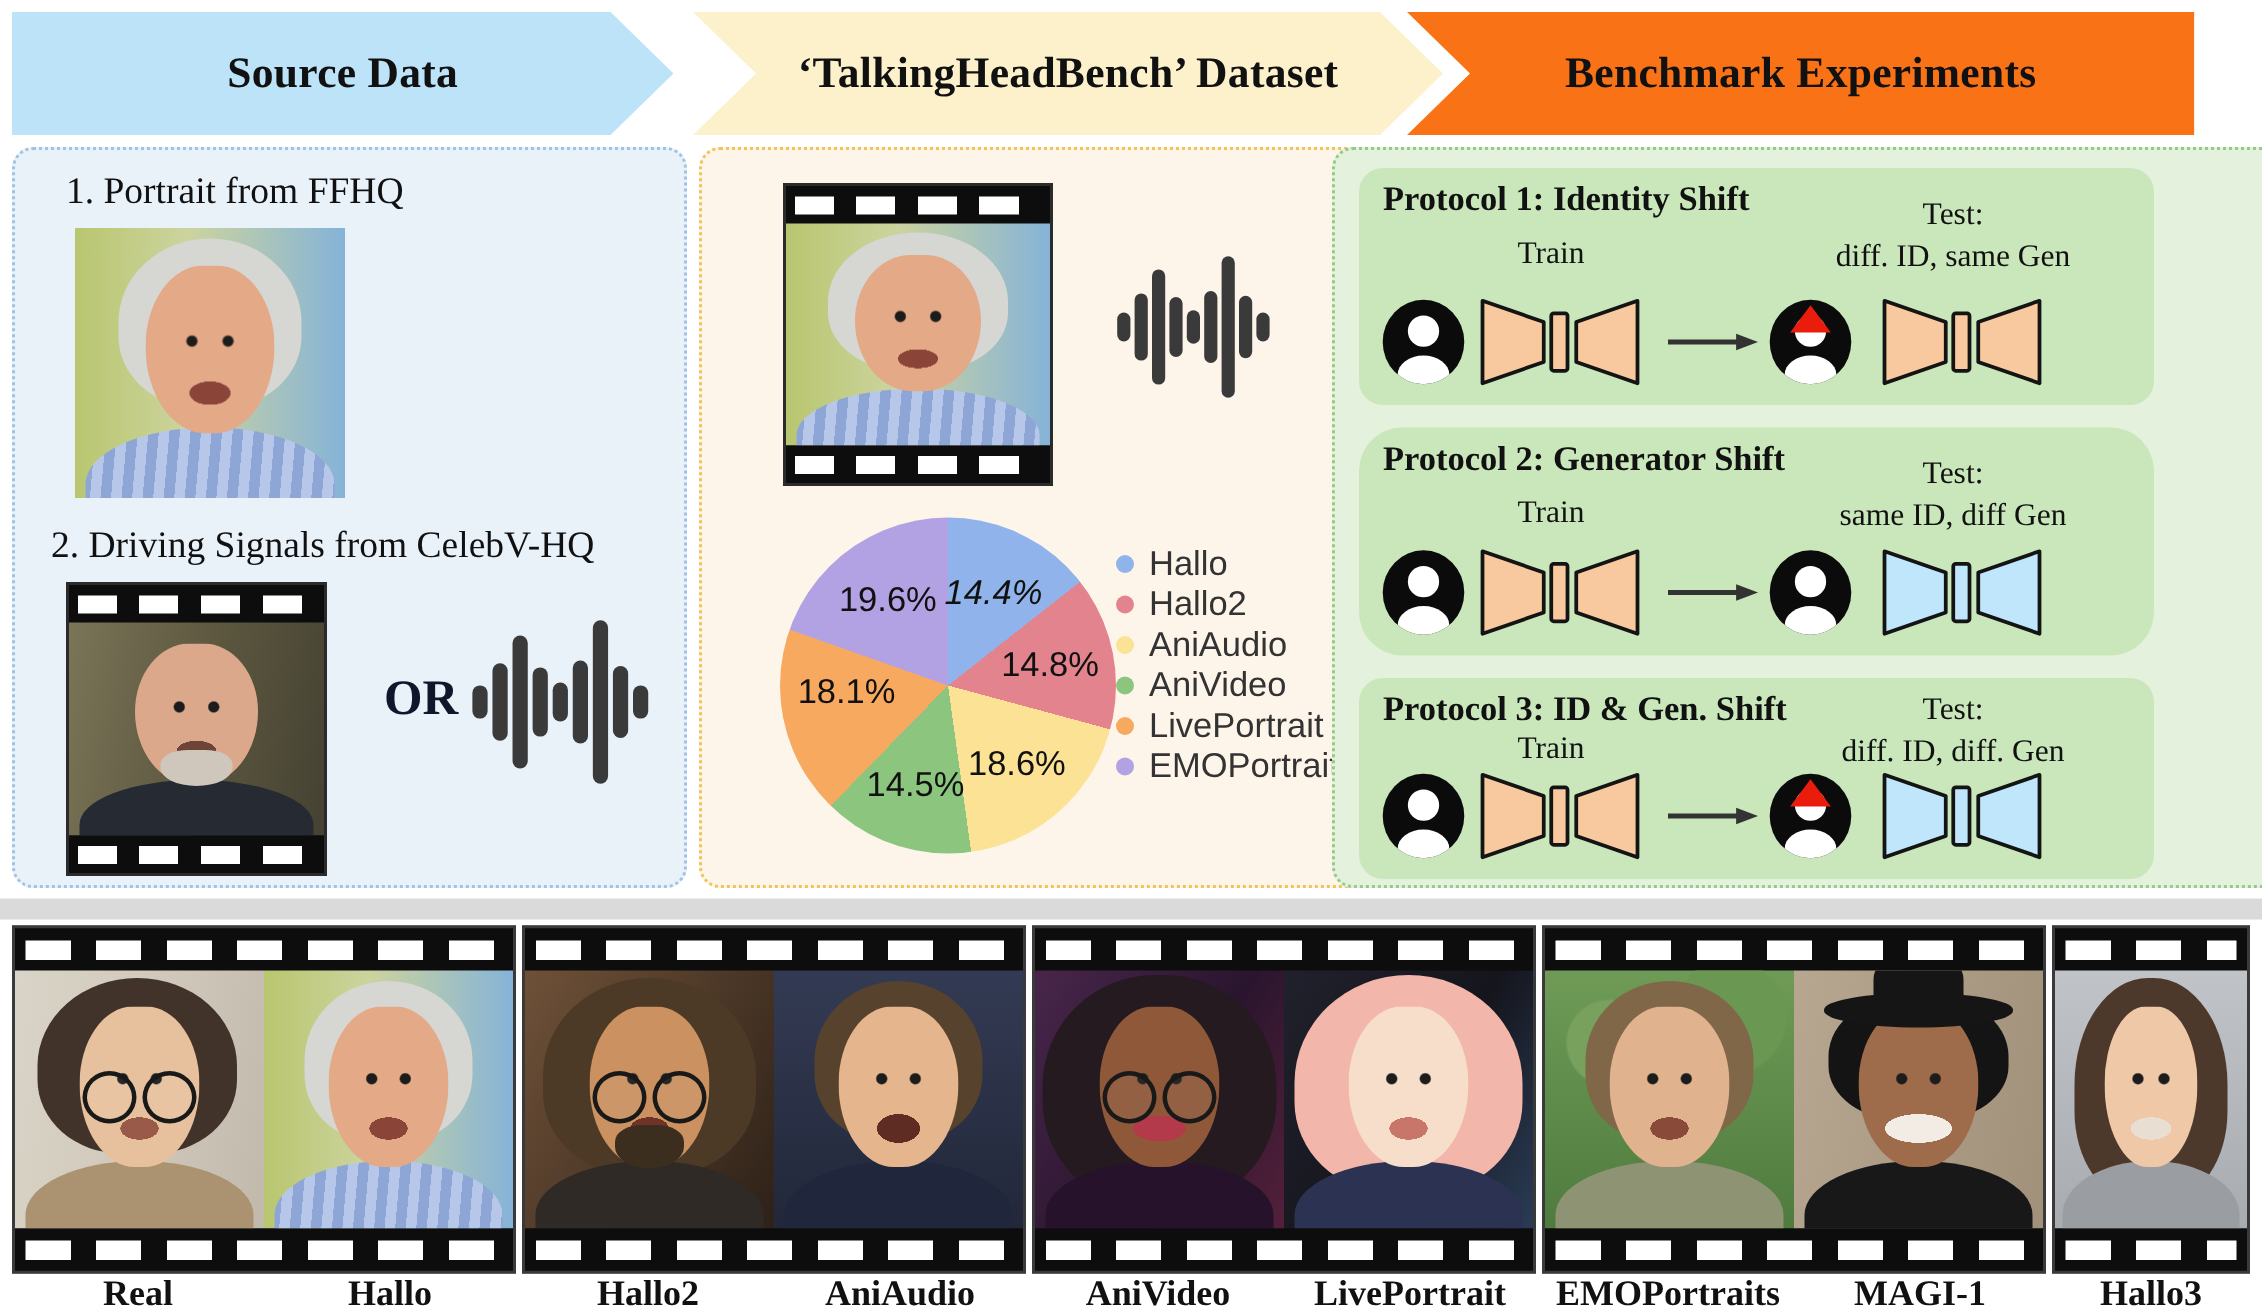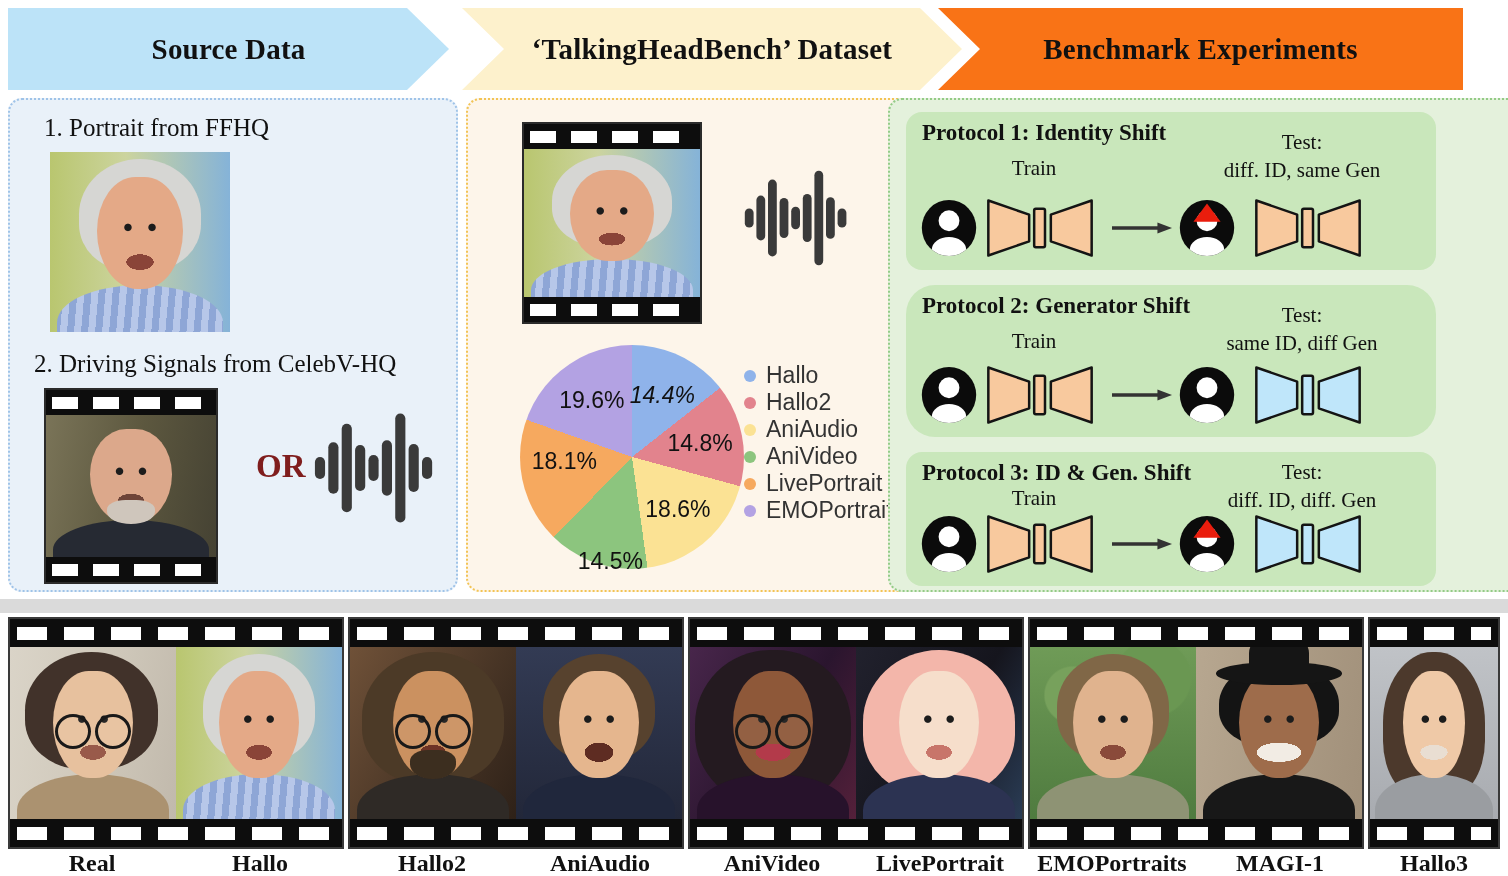--- a/index.html
+++ b/index.html
@@ -69,21 +69,21 @@
   .clip .band{flex:none;height:25px;position:relative;background:#0d0d0d;}
   .clip .band::after{content:'';position:absolute;left:6px;right:6px;top:7px;height:12px;
       background:repeating-linear-gradient(90deg,#fff 0 26px,rgba(0,0,0,0) 26px 41px);}
   .clip .photo{flex:1;display:flex;}
   .clip .photo .face{flex:1;}
 
   
   .wave{position:absolute;}
 
   
-  .or{position:absolute;font-size:33px;font-weight:bold;color:#7f1d1d;}
+  .or{position:absolute;font-size:33px;font-weight:bold;color:#0f172a;}
 
   
   .pie{position:absolute;border-radius:50%;}
   .pie-label{position:absolute;transform:translate(-50%,-50%);font-family:"Liberation Sans",sans-serif;
              font-size:23px;color:#111;white-space:nowrap;}
   .legend{position:absolute;font-family:"Liberation Sans",sans-serif;font-size:23px;color:#333;}
   .legend-row{display:flex;align-items:center;height:27px;}
   .legend-dot{width:12px;height:12px;border-radius:50%;margin-right:10px;flex:none;}
 
   
@@ -197,21 +197,21 @@
         </div>
       <div class="band"></div>
     </div>
     <svg class="wave" style="left:266px;top:66px;" width="124" height="104" viewBox="0 0 128 130">
         <use href="#waveShape"></use>
       </svg>
     <div class="pie" style="left: 52px; top: 245px; width: 224px; height: 224px; background: conic-gradient(rgb(143, 179, 234) 0deg, rgb(143, 179, 234) 51.84deg, rgb(226, 131, 141) 51.84deg, rgb(226, 131, 141) 105.12deg, rgb(251, 226, 148) 105.12deg, rgb(251, 226, 148) 172.08deg, rgb(140, 197, 126) 172.08deg, rgb(140, 197, 126) 224.28deg, rgb(246, 169, 95) 224.28deg, rgb(246, 169, 95) 289.44deg, rgb(179, 162, 227) 289.44deg, rgb(179, 162, 227) 360deg);">
         <div class="pie-label" style="left: 142.353px; top: 49.5453px; font-style: italic;">14.4%</div>
         <div class="pie-label" style="left: 180.041px; top: 98.1321px; text-align: center;">14.8%</div>
         <div class="pie-label" style="left: 157.921px; top: 164.088px;">18.6%</div>
-        <div class="pie-label" style="left: 90.3345px; top: 177.974px; margin-top: 38px;">14.5%</div>
+        <div class="pie-label" style="left: 90.3345px; top: 177.974px;">14.5%</div>
         <div class="pie-label" style="left: 44.3781px; top: 116px;">18.1%</div>
         <div class="pie-label" style="left: 71.8934px; top: 55.3134px;">19.6%</div>
       </div>
     <div class="legend" style="left:276px;top:262px;">
         <div class="legend-row">
           <span class="legend-dot" style="background: rgb(143, 179, 234);"></span>
           <span>Hallo</span>
         </div>
         <div class="legend-row">
           <span class="legend-dot" style="background: rgb(226, 131, 141);"></span>

